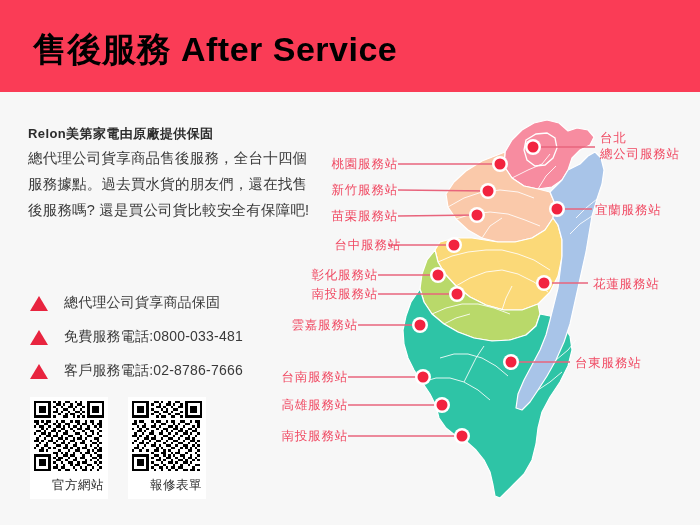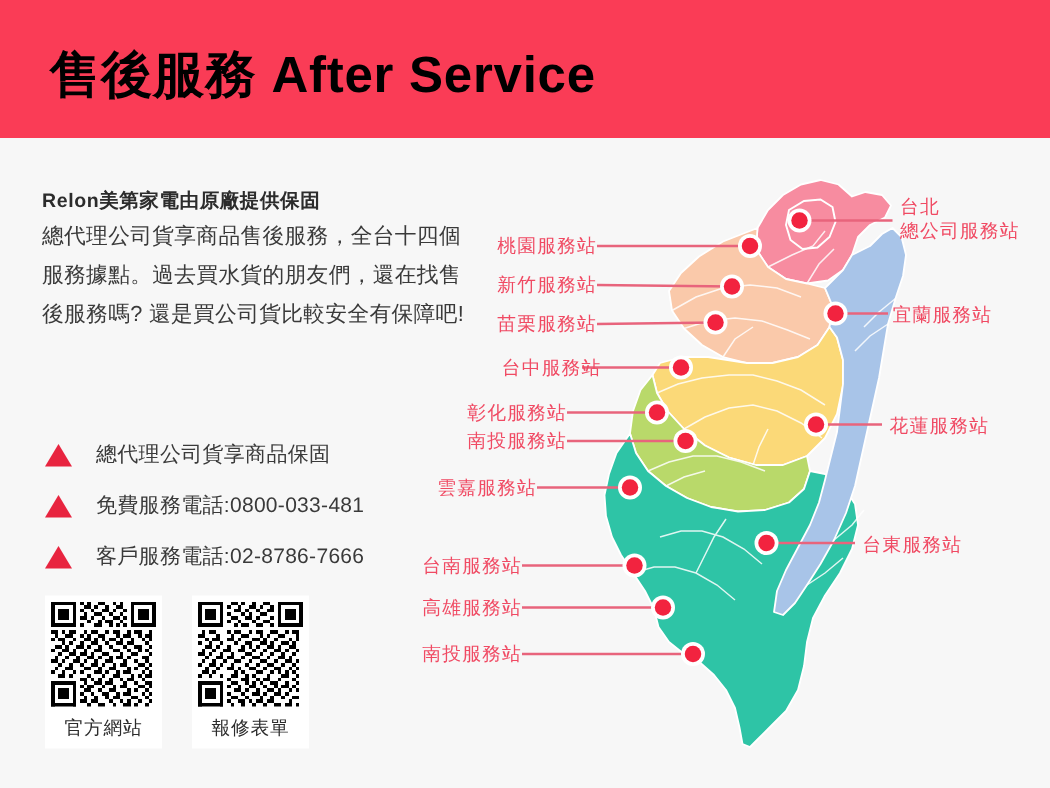--- a/index.html
+++ b/index.html
@@ -50,21 +50,21 @@
     margin-right:16px;
   }
   .bullet-text {
     font-size:14px; color:#3a3a3a; white-space:nowrap; letter-spacing:0.2px;
   }
   
   #qr-group { position:absolute; left:30px; top:305px; display:flex; gap:20px; }
   .qr-card { width:78px; background:#ffffff; padding:4px 4px 2px 4px; }
   .qr-img { width:70px; height:70px; display:block; }
   .qr-label {
-    text-align:center; font-size:12.5px; color:#2c2c2c;
+    text-align:right; font-size:12.5px; color:#2c2c2c;
     padding:6px 0 3px 0; letter-spacing:0.5px; white-space:nowrap;
   }
   
   #map-area {
     position:absolute; left:250px; top:92px; width:450px; height:433px;
   }
   #map-svg { position:absolute; left:0; top:0; width:450px; height:433px; }
   
   .station-label {
     position:absolute; font-size:12.5px; color:#f04a63;

